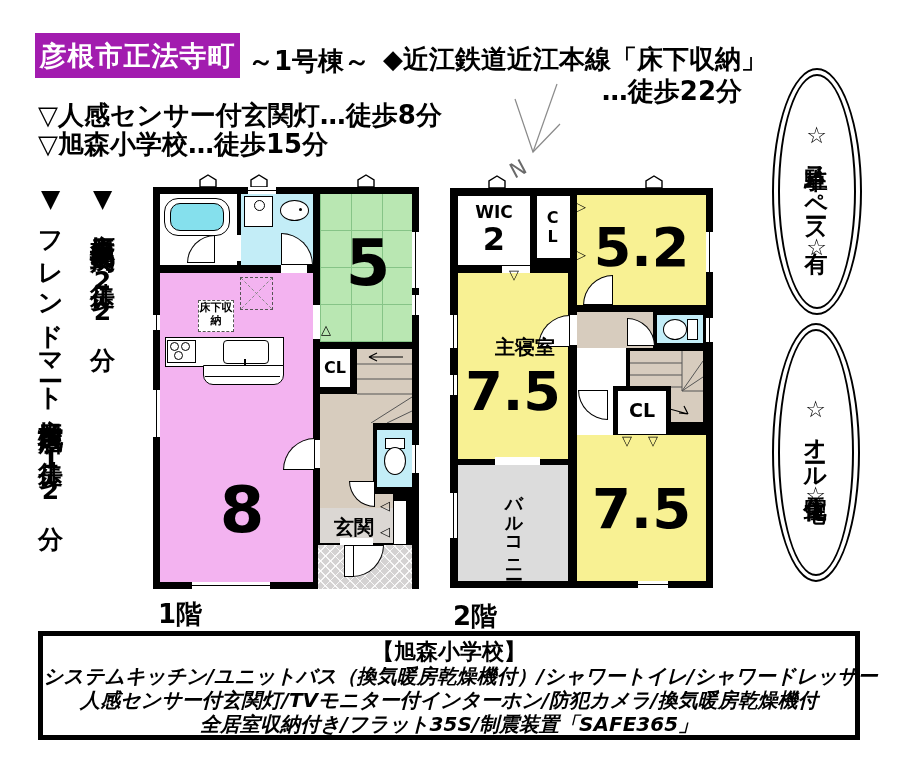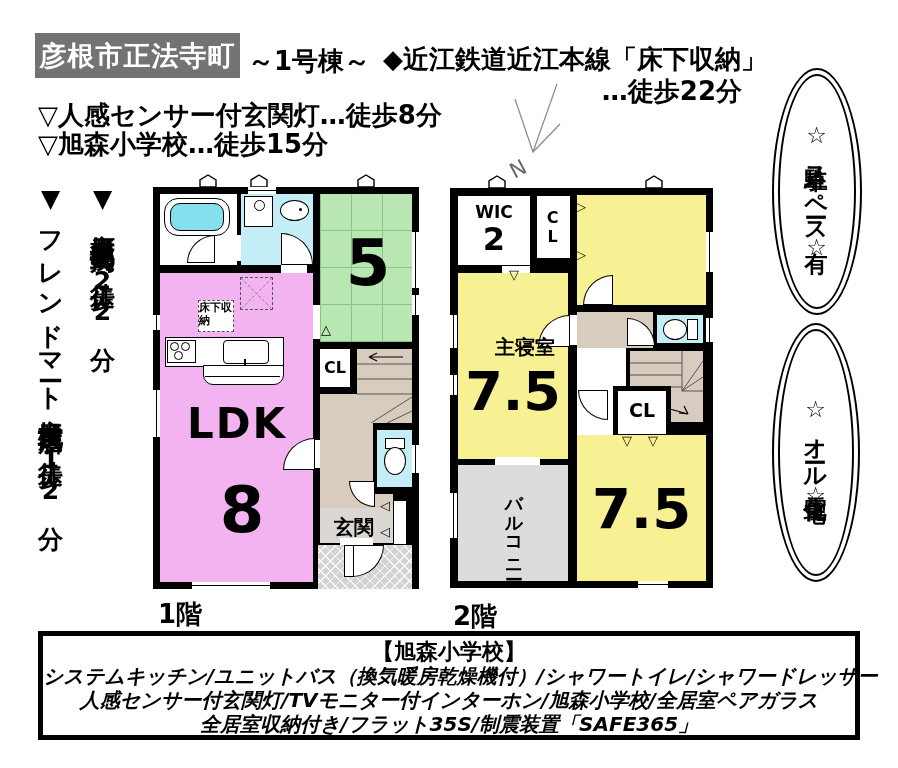--- a/index.html
+++ b/index.html
@@ -1,20 +1,20 @@
 <!DOCTYPE html>
 <html style="--ldk-pink: #f3b3f0; --tatami-green: #b9e7b2; --room-yellow: #f8f193; --wet-cyan: #c3edf7; --water-cyan: #85e0ed; --hall-beige: #d7ccbe; --balcony-gray: #dcdcdc; --porch-gray: #d4d2d2; --genkan-gray: #dbd7d3; --wall-black: #000000;"><head>
 <meta charset="utf-8">
 <style>
   html,body{margin:0;padding:0;}
   body{width:898px;height:768px;background:#fff;position:relative;overflow:hidden;
        font-family:"DejaVu Sans","Liberation Sans",sans-serif;color:#000;}
   .abs{position:absolute;}
   
-  .title-box{left:35px;top:33px;width:205px;height:45px;background:#737373;color:#fff;
+  .title-box{left:35px;top:33px;width:205px;height:45px;background:#a21caf;color:#fff;
     font-size:27px;font-weight:bold;display:flex;align-items:center;justify-content:center;letter-spacing:1px;}
   .building{left:248px;top:44px;font-size:26px;font-weight:bold;}
   .station1{left:383px;top:42px;font-size:26px;font-weight:bold;}
   .station2{left:560px;top:74px;width:182px;font-size:26px;font-weight:bold;text-align:right;}
   .access1{left:38px;top:98px;font-size:26px;font-weight:bold;}
   .access2{left:38px;top:127px;font-size:26px;font-weight:bold;}
   
   .vnote{writing-mode:vertical-rl;text-orientation:upright;font-weight:bold;font-size:25px;letter-spacing:2px;}
   .vnote.post{left:86px;top:184px;height:440px;}
   .vnote.mart{left:34px;top:184px;height:460px;}
@@ -135,21 +135,21 @@
   <div class="fixture" style="left:12px;top:150px;width:117px;height:28px"></div>
   <div class="fixture" style="left:14px;top:153px;width:27px;height:21px"></div>
   <div class="fixture round" style="left:17px;top:155px;width:7px;height:7px"></div>
   <div class="fixture round" style="left:28px;top:155px;width:7px;height:7px"></div>
   <div class="fixture round" style="left:21px;top:164px;width:7px;height:7px"></div>
   <div class="fixture" style="left:70px;top:153px;width:44px;height:22px;border-radius:4px"></div>
   <div class="abs" style="left:91px;top:172px;width:2px;height:6px;background:#000"></div>
   <div class="fixture" style="left:50px;top:178px;width:79px;height:18px;border-radius:0 0 10px 10px"></div>
   <div class="abs" style="left:52px;top:189px;width:75px;height:1px;background:#000"></div>
 
-  <div class="abs dashed" style="left:45px;top:113px;width:34px;height:30px;background:#fff;font-size:11px;line-height:13px;font-weight:bold;text-align:left;overflow:hidden;word-break:break-all">床下収納</div>
+  <div class="abs dashed" style="left:45px;top:113px;width:34px;height:30px;background:#fff;font-size:11px;line-height:13px;font-weight:bold;text-align:center;overflow:hidden;word-break:break-all">床下収納</div>
   <div class="abs dashed" style="left:87px;top:90px;width:31px;height:31px">
     <svg width="31" height="31">
         <path d="M0 0L31 31 M31 0L0 31" stroke="#888" stroke-width="1" stroke-dasharray="3,2"></path>
       </svg>
   </div>
 
   <div class="win" style="left:84px;top:48px;width:4px;height:26px"></div>
   <div class="win" style="left:128px;top:78px;width:26px;height:8px"></div>
   <div class="win" style="left:160px;top:118px;width:7px;height:34px"></div>
   <div class="win" style="left:160px;top:253px;width:7px;height:28px"></div>
@@ -168,21 +168,20 @@
   <div class="arc arc-tl" style="left:130px;top:251px;width:30px;height:30px"></div>
   <div class="arc arc-bl" style="left:196px;top:294px;width:24px;height:24px"></div>
   <div class="arc arc-br" style="left:199px;top:358px;width:30px;height:30px"></div>
   <div class="fixture" style="left:191px;top:358px;width:8px;height:30px"></div>
 
   <span class="tri" style="left:168px;top:136px">△</span>
   <span class="tri" style="left:227px;top:312px">◁</span>
   <span class="tri" style="left:227px;top:338px">◁</span>
 
   <div class="lbl" style="left:180px;top:36px;width:70px;font-size:64px;line-height:80px">5</div>
-  <div class="lbl" style="left:24px;top:212px;width:120px;font-size:42px;letter-spacing:2px">LDK</div>
   <div class="lbl" style="left:29px;top:286px;width:120px;font-size:64px">8</div>
   <div class="lbl" style="left:167px;top:171px;width:30px;font-size:16px">CL</div>
   <div class="lbl" style="left:167px;top:327px;width:68px;font-size:20px">玄関</div>
 </div>
 <div class="abs floor-tag" style="left:158px;top:597px">1階</div>
 
 <div class="abs plan plan2">
 
   <svg class="vent" style="left:38px;top:-13px" width="18" height="14">
       <polygon points="9,1 17,6 17,13 1,13 1,6" fill="#fff" stroke="#000" stroke-width="1.4"></polygon>
@@ -230,26 +229,27 @@
 
   <span class="tri" style="left:126px;top:12px">▷</span>
   <span class="tri" style="left:126px;top:60px">▷</span>
   <span class="tri" style="left:59px;top:80px">▽</span>
   <span class="tri" style="left:172px;top:246px">▽</span>
   <span class="tri" style="left:198px;top:246px">▽</span>
 
   <div class="lbl" style="left:8px;top:14px;width:72px;font-size:17px">WIC</div>
   <div class="lbl" style="left:8px;top:32px;width:72px;font-size:32px">2</div>
   <div class="lbl vtext" style="left:93px;top:14px;font-size:16px;height:50px">CL</div>
+  <div class="lbl" style="left:127px;top:28px;width:129px;font-size:54px">5.2</div>
   <div class="lbl" style="left:8px;top:146px;width:134px;font-size:20px">主寝室</div>
   <div class="lbl" style="left:8px;top:172px;width:110px;font-size:54px">7.5</div>
   <div class="lbl" style="left:168px;top:211px;width:48px;font-size:19px">CL</div>
   <div class="lbl" style="left:127px;top:288px;width:129px;font-size:56px">7.5</div>
   <div class="lbl vtext" style="left:52px;top:288px;font-size:18px;height:100px;letter-spacing:1px">バルコニー</div>
 </div>
 <div class="abs floor-tag" style="left:453px;top:599px">2階</div>
 
 <div class="abs equip">
   <div class="t">【旭森小学校】</div>
   <div class="l">システムキッチン/ユニットバス（換気暖房乾燥機付）/シャワートイレ/シャワードレッサー</div>
-  <div class="l">人感センサー付玄関灯/TVモニター付インターホン/旭森小学校/全居室ペアガラス</div>
+  <div class="l">人感センサー付玄関灯/TVモニター付インターホン/防犯カメラ/換気暖房乾燥機付</div>
   <div class="l">全居室収納付き/フラット35S/制震装置「SAFE365」</div>
 </div>
 
 </body></html>

